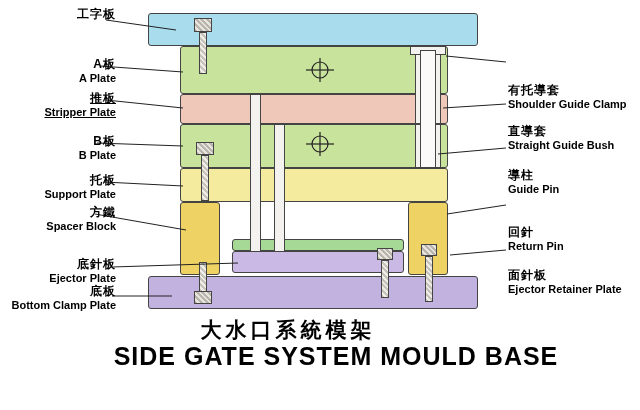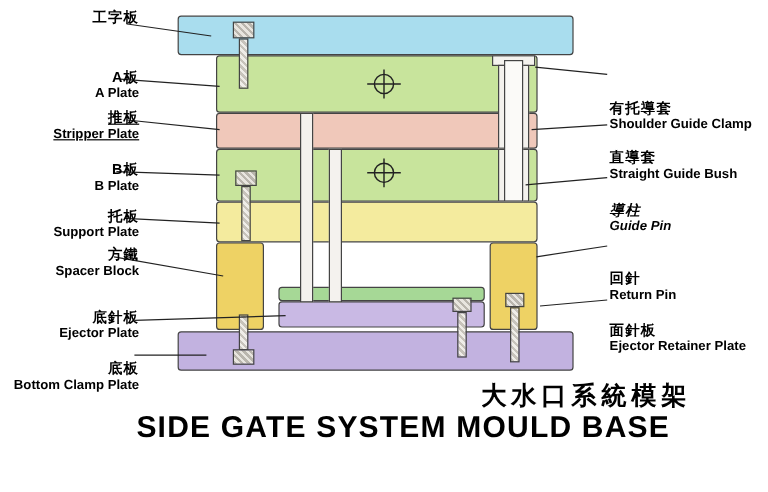--- a/index.html
+++ b/index.html
@@ -12,21 +12,21 @@
   .screw-head{position:absolute;border:1px solid #444;box-sizing:border-box;
     background:repeating-linear-gradient(45deg,#b9b5ad 0 2px,#e8e5df 2px 4px);}
   .screw-shaft{position:absolute;border:1px solid #444;box-sizing:border-box;
     background:repeating-linear-gradient(45deg,#c7c3bb 0 2px,#efede8 2px 4px);}
   .label{position:absolute;line-height:1.15;z-index:6;}
   .label .zh{font-size:12px;font-weight:bold;letter-spacing:1px;}
   .label .en{font-size:11px;font-weight:bold;}
   .label-left{left:0;width:116px;text-align:right;}
   .label-right{left:508px;width:130px;text-align:left;margin-top:32px;}
   #leaders{position:absolute;left:0;top:0;z-index:5;pointer-events:none;}
-  .title-zh{position:absolute;left:0;top:316px;width:576px;text-align:right;
+  .title-zh{position:absolute;left:0;top:316px;width:576px;text-align:center;
     font-size:21px;font-weight:bold;letter-spacing:4px;z-index:6;}
   .title-en{position:absolute;left:16px;top:342px;width:640px;text-align:center;
     font-size:25px;font-weight:bold;letter-spacing:1px;z-index:6;}
 </style>
 </head>
 <body>
 
 <div id="canvas">
 
   <div class="plate" style="left:148px;top:13px;width:330px;height:33px;background:var(--c-top-clamp);"></div>
@@ -109,34 +109,34 @@
     <div class="en">Support Plate</div>
   </div>
   <div class="label label-left" style="top:206px;">
     <div class="zh">方鐵</div>
     <div class="en">Spacer Block</div>
   </div>
   <div class="label label-left" style="top:258px;">
     <div class="zh">底針板</div>
     <div class="en">Ejector Plate</div>
   </div>
-  <div class="label label-left" style="top:285px;margin-top:16px;">
+  <div class="label label-left" style="top:285px;">
     <div class="zh">底板</div>
     <div class="en">Bottom Clamp Plate</div>
   </div>
 
   <div class="label label-right" style="top:52px;">
     <div class="zh">有托導套</div>
     <div class="en">Shoulder Guide Clamp</div>
   </div>
   <div class="label label-right" style="top:93px;">
     <div class="zh">直導套</div>
     <div class="en">Straight Guide Bush</div>
   </div>
-  <div class="label label-right" style="top:137px;font-style:italic;">
+  <div class="label label-right" style="top:137px;">
     <div class="zh">導柱</div>
     <div class="en">Guide Pin</div>
   </div>
   <div class="label label-right" style="top:194px;">
     <div class="zh">回針</div>
     <div class="en">Return Pin</div>
   </div>
   <div class="label label-right" style="top:237px;">
     <div class="zh">面針板</div>
     <div class="en">Ejector Retainer Plate</div>

